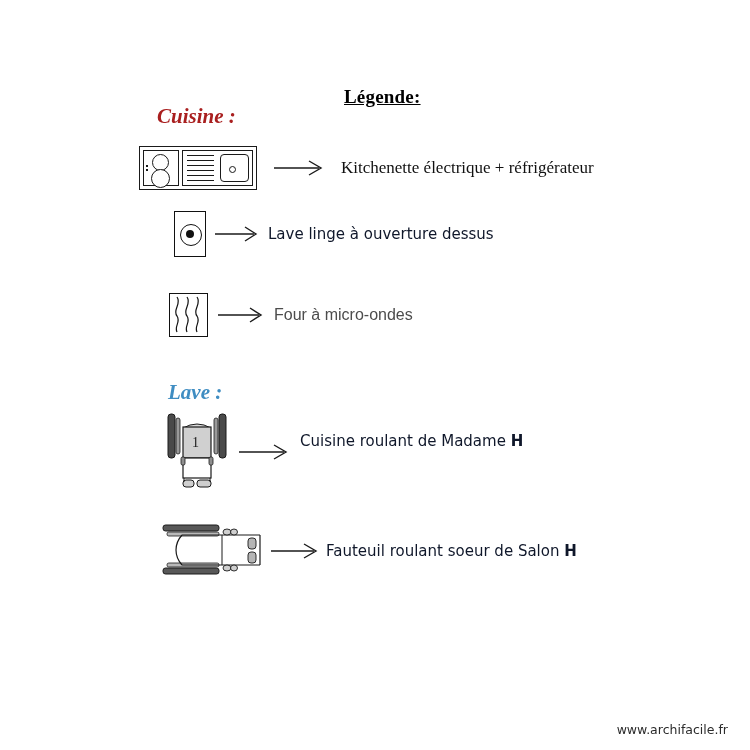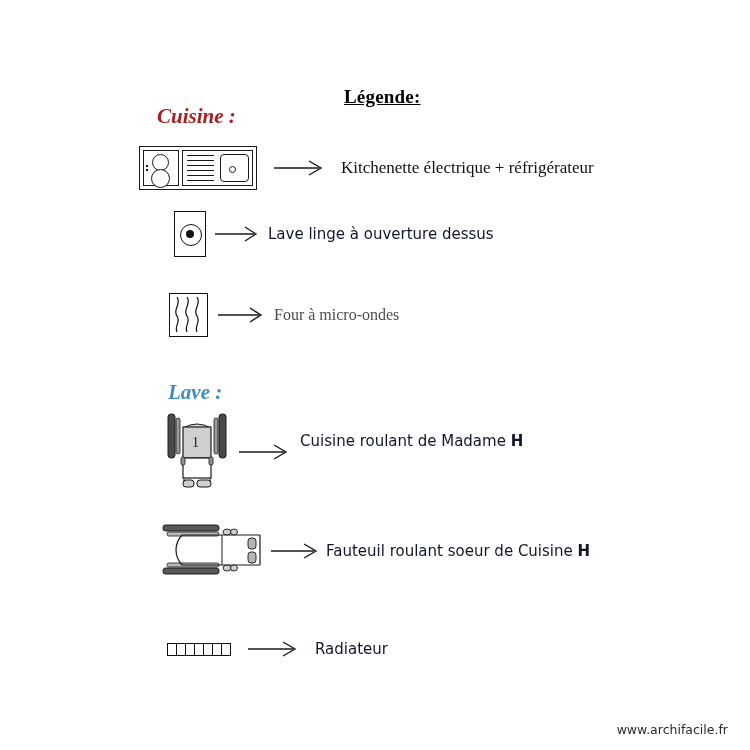--- a/index.html
+++ b/index.html
@@ -67,21 +67,21 @@
   .label-cell {
     flex: none;
     white-space: nowrap;
     color: #111111;
   }
   .label-serif {
     font-family: "Liberation Serif", serif;
     font-size: 17px;
   }
   .label-serif-faded {
-    font-family: Liberation Serif, serif;
+    font-family: Liberation Sans, sans-serif;
     font-size: 16px;
     color: #4c4c4c;
   }
   .label-sans {
     font-family: "DejaVu Sans", sans-serif;
     font-size: 15px;
     color: #0f172a;
   }
   .label-cell b { font-weight: bold; }
 
@@ -377,40 +377,20 @@
         </svg>
       </div>
     </div>
     <div class="arrow-cell" style="width:62px; height:58px;">
       <svg width="50" height="18" viewBox="0 0 50 18" aria-hidden="true">
         <line x1="1" y1="9" x2="44" y2="9" stroke="#1a1a1a" stroke-width="1.4"></line>
         <polyline points="34,2 46,9 34,16" fill="none" stroke="#1a1a1a" stroke-width="1.4"></polyline>
       </svg>
     </div>
     <div class="label-cell label-sans">
-      <span>Fauteuil roulant soeur de Cuisine </span><b>H</b>
-    </div>
-  </div>
-
-  <div class="legend-row" style="left:167px; top:640px;">
-    <div class="icon-cell">
-      <div class="radiator">
-        <i></i>
-          <i></i>
-          <i></i>
-          <i></i>
-          <i></i>
-          <i></i>
-          <i></i>
-      </div>
-    </div>
-    <div class="arrow-cell" style="width:84px; height:16px;">
-      <svg width="52" height="18" viewBox="0 0 52 18" aria-hidden="true">
-        <line x1="1" y1="9" x2="46" y2="9" stroke="#1a1a1a" stroke-width="1.4"></line>
-        <polyline points="36,2 48,9 36,16" fill="none" stroke="#1a1a1a" stroke-width="1.4"></polyline>
-      </svg>
-    </div>
-    <div class="label-cell label-sans">Radiateur</div>
-  </div>
+      <span>Fauteuil roulant soeur de Salon </span><b>H</b>
+    </div>
+  </div>
+
 
   <div id="footer">www.archifacile.fr</div>
 
 </div>
 
 </body></html>

